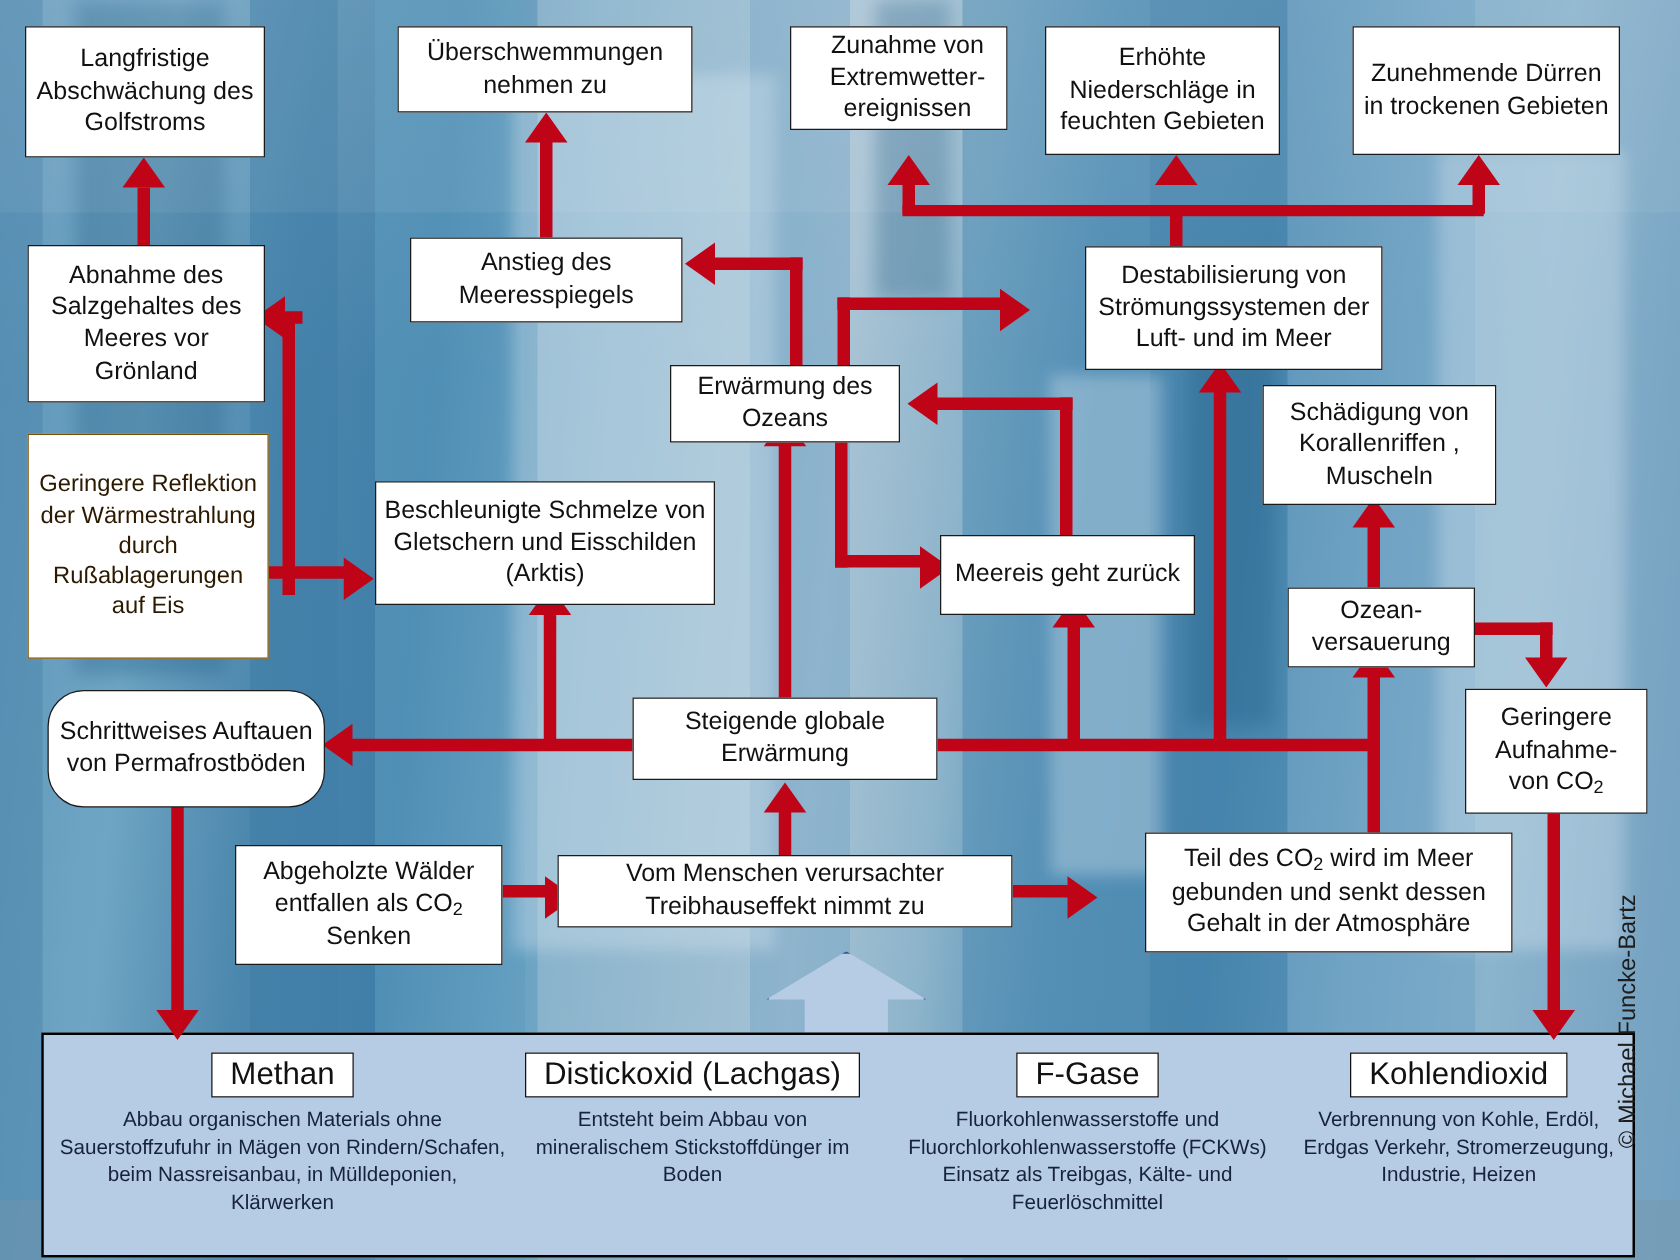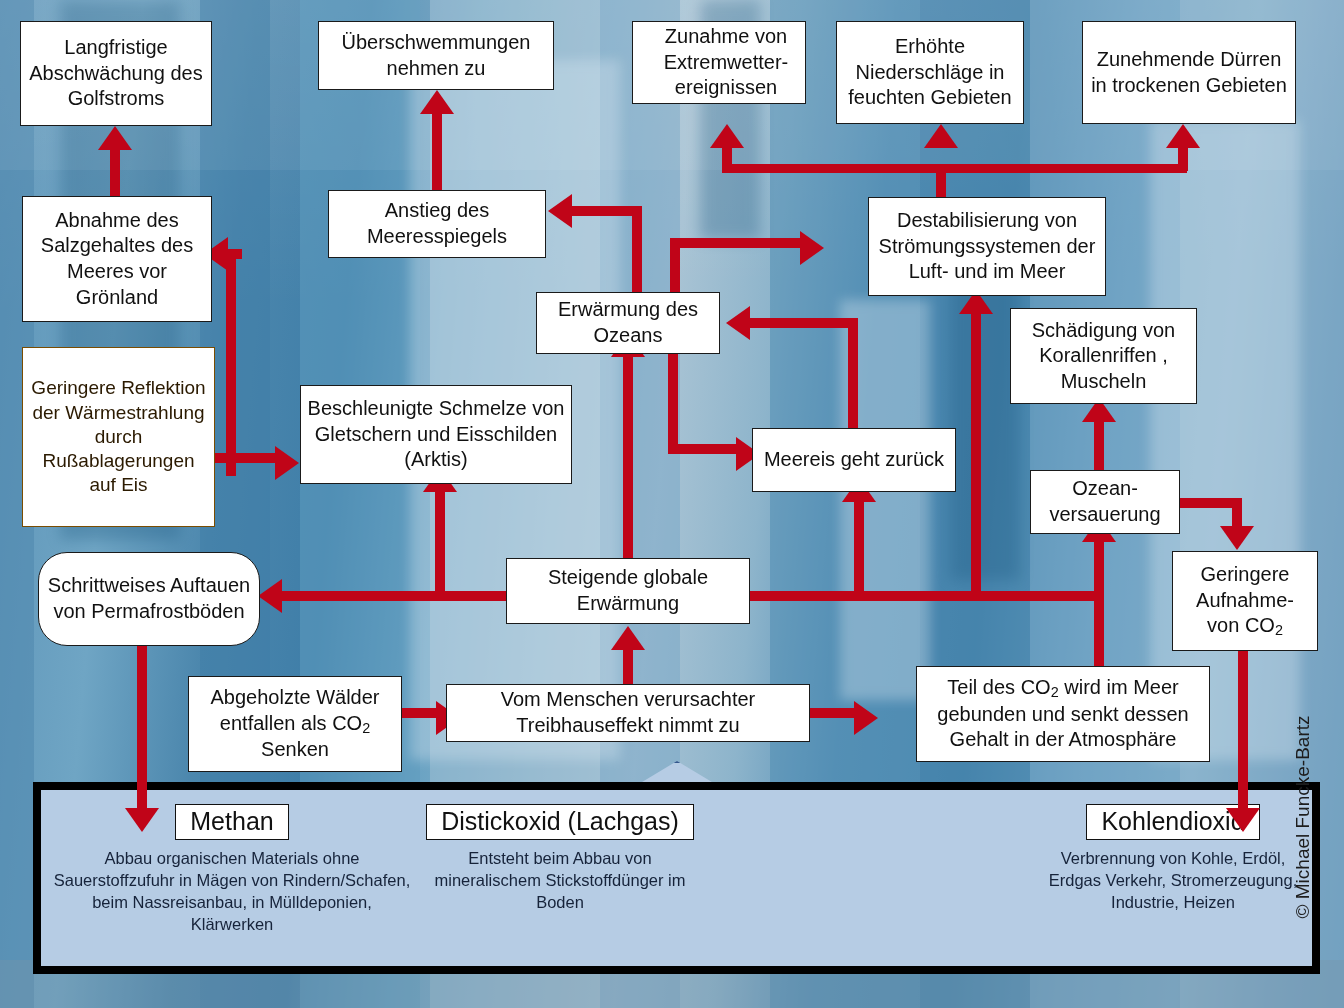--- a/index.html
+++ b/index.html
@@ -28,22 +28,22 @@
     display:flex;align-items:center;justify-content:center;text-align:center;
     color:#111;line-height:1.28;padding:4px 6px;
     font-size:20px;z-index:30;
   }
   .node.orange{background:#ffffff;border-color:#7a4c00;color:#2b1a00;}
   .node span{display:block;width:100%;}
   sub{font-size:.72em;vertical-align:-0.22em;}
 
   
   #gas-panel{
-    position:absolute;left:33px;top:782px;width:1271px;height:176px;
-    background:#b6cce4;border:8px solid #000000;z-index:20;
+    position:absolute;left:33px;top:826px;width:1271px;height:176px;
+    background:#b6cce4;border:2px solid #000000;z-index:20;
   }
   .gas{position:absolute;text-align:center;}
   .gas .chip{
     display:inline-block;background:#fff;border:1.5px solid #111;
     font-size:25px;padding:3px 14px;color:#111;line-height:1.1;
   }
   .gas .desc{margin-top:7px;font-size:16.5px;color:#16233a;line-height:1.34;}
 
   
   #gas-arrow{
@@ -260,20 +260,24 @@
     <div class="gas" style="left:8px;top:14px;width:366px;">
       <div class="chip">Methan</div>
       <div class="desc">Abbau organischen Materials ohne Sauerstoffzufuhr in Mägen von Rindern/Schafen, beim Nassreisanbau, in Mülldeponien, Klärwerken</div>
     </div>
 
     <div class="gas" style="left:374px;top:14px;width:290px;">
       <div class="chip">Distickoxid (Lachgas)</div>
       <div class="desc">Entsteht beim Abbau von mineralischem Stickstoffdünger im Boden</div>
     </div>
 
+    <div class="gas" style="left:676px;top:14px;width:318px;">
+      <div class="chip">F-Gase</div>
+      <div class="desc">Fluorkohlenwasserstoffe und Fluorchlorkohlenwasserstoffe (FCKWs) Einsatz als Treibgas, Kälte- und Feuerlöschmittel</div>
+    </div>
 
     <div class="gas" style="left:998px;top:14px;width:268px;">
       <div class="chip">Kohlendioxid</div>
       <div class="desc">Verbrennung von Kohle, Erdöl, Erdgas Verkehr, Stromerzeugung, Industrie, Heizen</div>
     </div>
   </div>
 
   <div id="copyright">© Michael Funcke-Bartz</div>
 
 </div>

